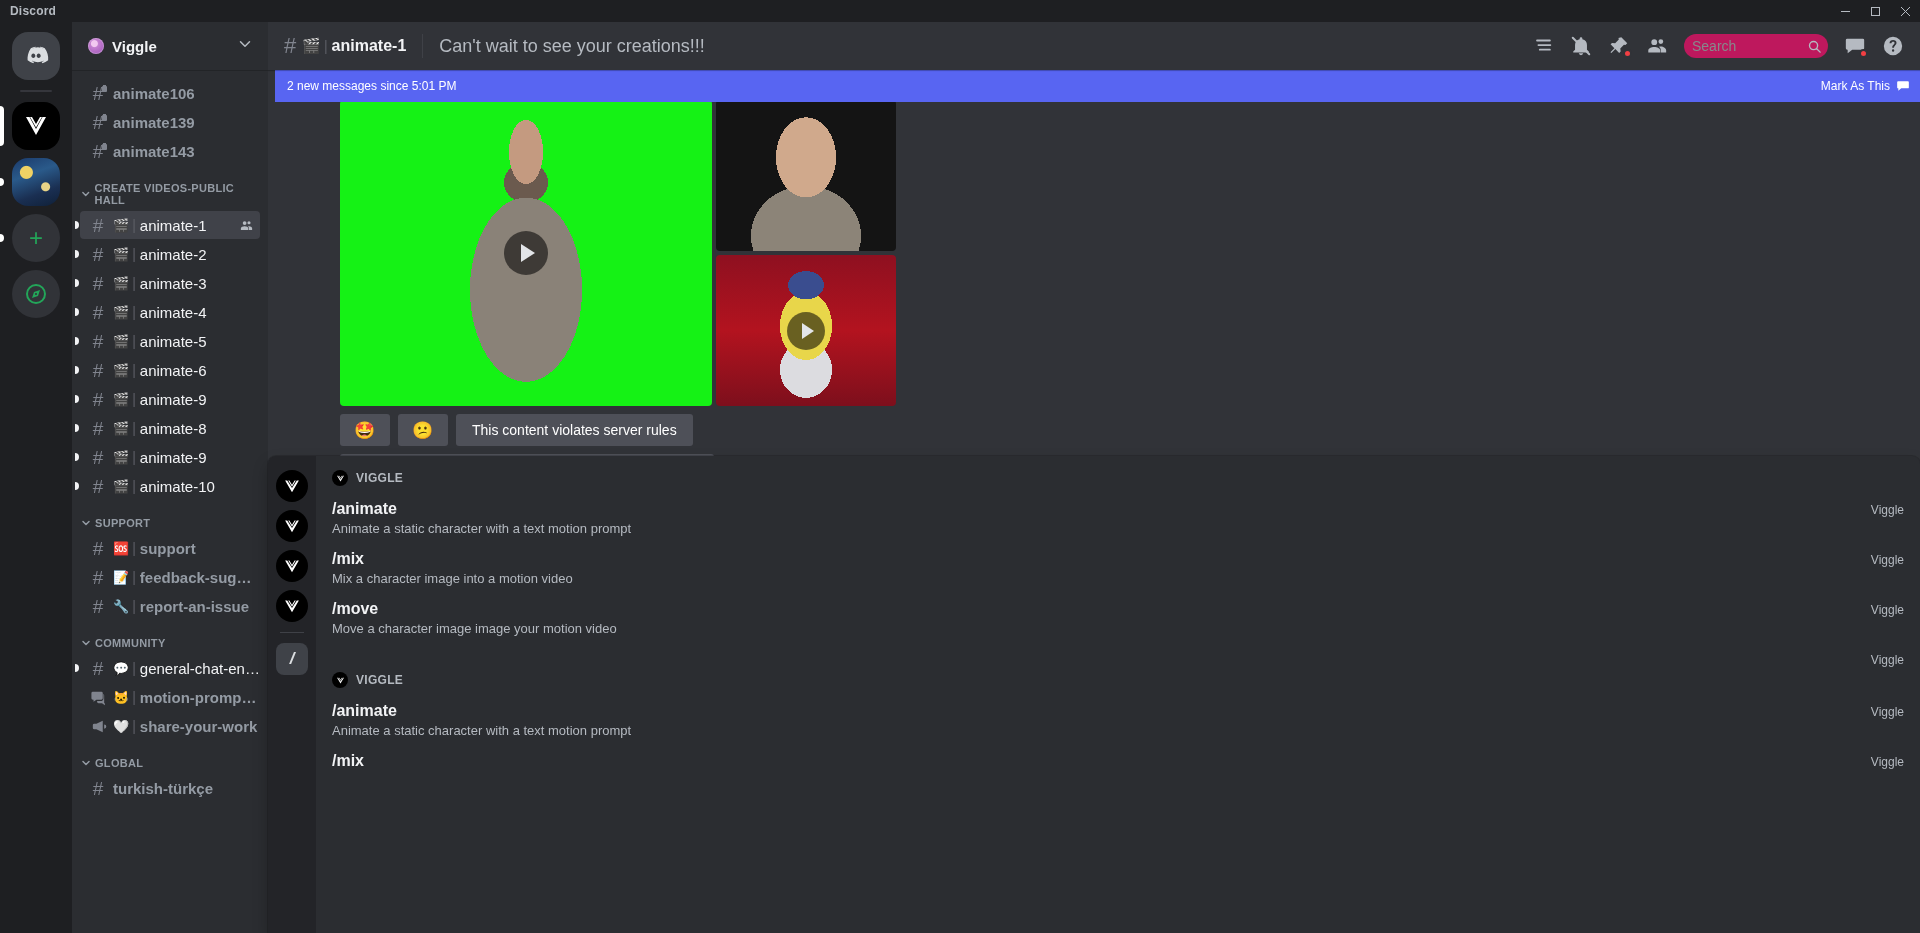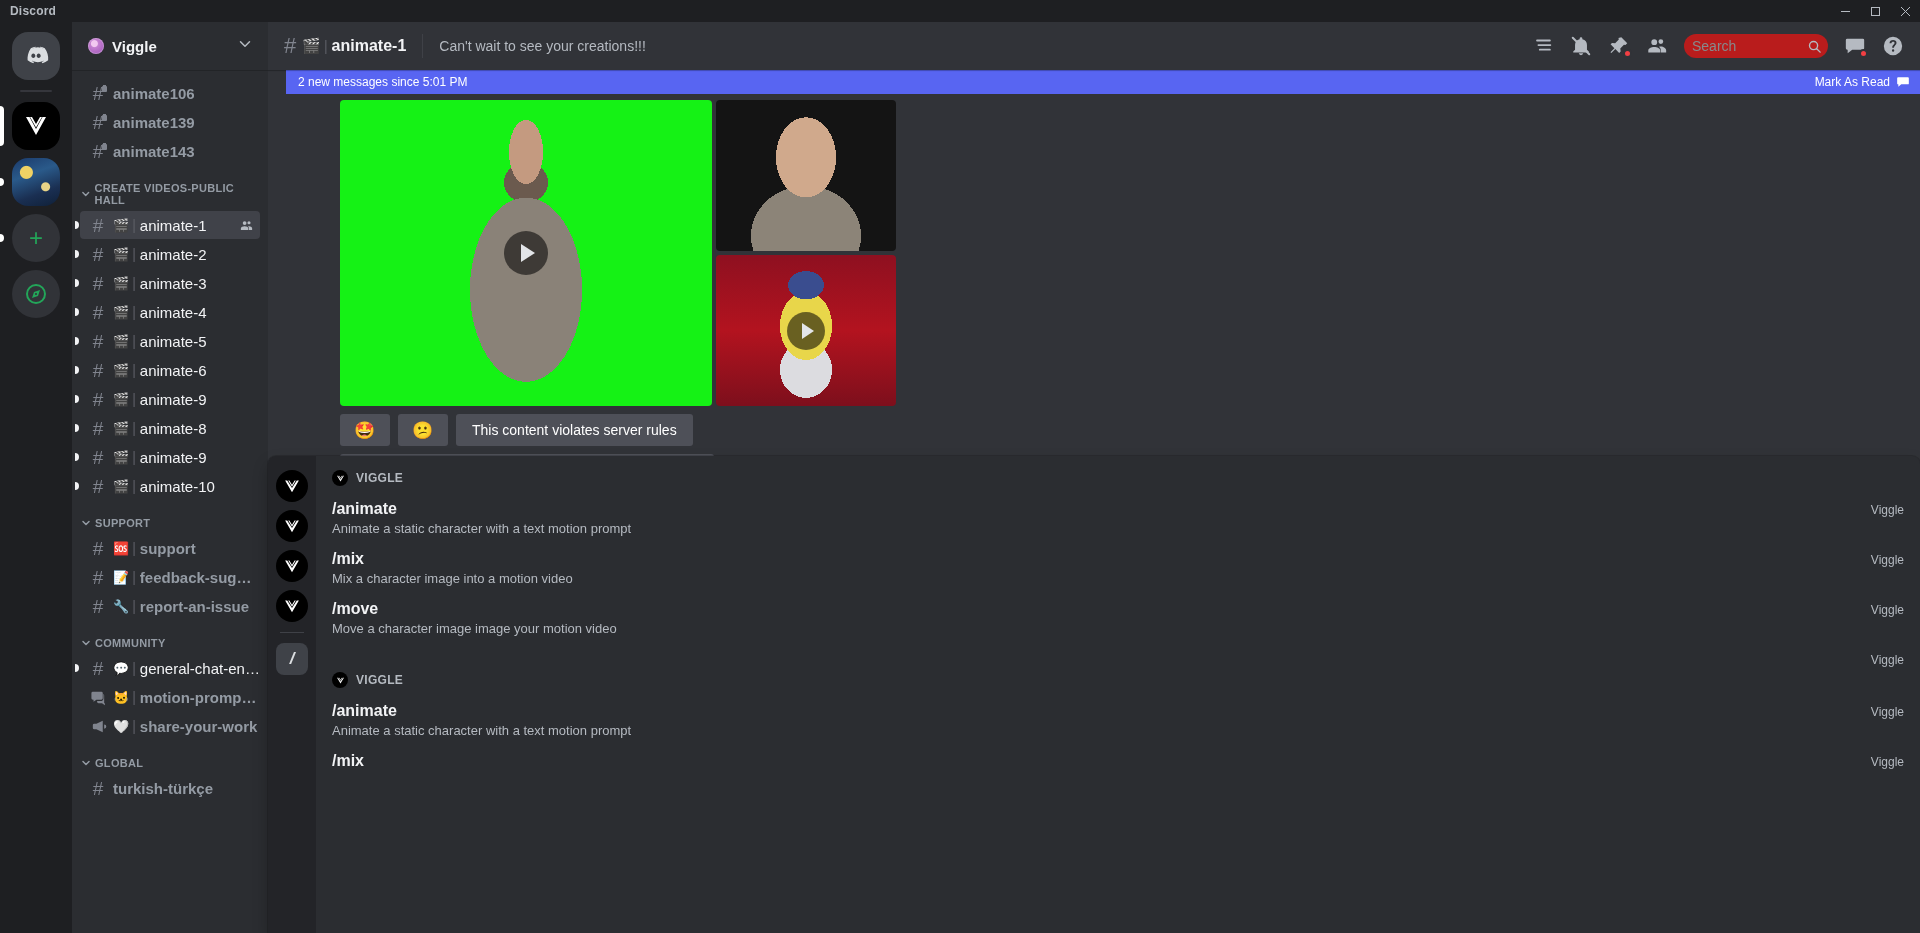--- a/index.html
+++ b/index.html
@@ -120,40 +120,40 @@
   .main { flex: 1; display: flex; flex-direction: column; background: #313338; min-width: 0; position: relative; }
   .chat-header {
     height: 48px; flex: 0 0 48px; display: flex; align-items: center;
     padding: 0 8px 0 16px; box-shadow: 0 1px 0 rgba(0,0,0,.2), 0 1.5px 0 rgba(0,0,0,.05);
     z-index: 20; background: #313338;
   }
   .hdr-hash { font-size: 22px; color: #80848e; margin-right: 6px; }
   .hdr-emoji { font-size: 15px; margin-right: 3px; }
   .hdr-title { font-size: 16px; font-weight: 700; color: #f2f3f5; }
   .hdr-divider { width: 1px; height: 24px; background: #3f4147; margin: 0 16px; }
-  .hdr-topic { font-size: 14px; color: #b5bac1; text-align: right; }
+  .hdr-topic { font-size: 18px; color: #b5bac1; text-align: right; }
   .hdr-icons { margin-left: auto; display: flex; align-items: center; gap: 16px; padding-right: 8px; }
   .icon-btn { color: #b5bac1; cursor: pointer; display: flex; position: relative; }
   .red-dot {
     position: absolute; right: -2px; bottom: -1px; width: 9px; height: 9px;
     border-radius: 50%; background: #f23f43; border: 2px solid #313338;
   }
   .search-box {
-    width: 144px; height: 24px; background: #b91c1c; border-radius: 12px;
+    width: 144px; height: 24px; background: #be185d; border-radius: 12px;
     display: flex; align-items: center; padding: 0 6px 0 8px; cursor: text;
   }
   .search-box input {
     background: transparent; border: none; outline: none; color: #dbdee1;
     font-size: 14px; font-family: inherit; width: 100%;
   }
   .search-box input::placeholder { color: #87898c; }
 
   
   .new-banner {
-    position: absolute; top: 48px; left: 18px; right: 0; height: 24px;
+    position: absolute; top: 48px; left: 7px; right: 0; height: 32px;
     background: #5865f2; display: flex; align-items: center;
     padding: 0 10px 0 12px; font-size: 12px; color: #fff; font-weight: 500; z-index: 15; gap: 44px;
   }
   .new-banner .mark { margin-left: auto; display: flex; align-items: center; gap: 6px; cursor: pointer; font-weight: 500; }
 
   
   .messages { flex: 1; overflow: hidden; position: relative; padding-top: 24px; }
   .msg-block { padding: 0 16px 0 72px; }
   .media-grid { display: flex; gap: 4px; max-width: 560px; padding-top: 6px; }
   .media-left {
@@ -550,21 +550,21 @@
           <svg width="22" height="22" viewBox="0 0 24 24" fill="currentColor">
               <path d="M12 2a10 10 0 1 0 0 20 10 10 0 0 0 0-20Zm.1 16.2a1.3 1.3 0 1 1 0-2.6 1.3 1.3 0 0 1 0 2.6Zm2.2-6.6c-.8.7-1.2 1.1-1.2 2v.3h-2v-.4c0-1.4.6-2.2 1.5-3 .8-.7 1.1-1.1 1.1-1.8 0-.8-.6-1.4-1.6-1.4-1 0-1.7.6-1.8 1.6H8.2c.1-2.1 1.7-3.4 3.9-3.4 2.2 0 3.7 1.2 3.7 3 0 1.2-.5 1.9-1.5 2.7Z"></path>
             </svg>
         </span>
       </div>
     </div>
 
     <div class="new-banner">
       <span>2 new messages since 5:01 PM</span>
       <span class="mark">
-        <span>Mark As Read</span>
+        <span>Mark As This</span>
         <span style="display:flex;">
           <svg width="14" height="14" viewBox="0 0 24 24" fill="currentColor">
               <path d="M3.5 4h17a1.5 1.5 0 0 1 1.5 1.5v9a1.5 1.5 0 0 1-1.5 1.5H9l-5 4v-4H3.5A1.5 1.5 0 0 1 2 14.5v-9A1.5 1.5 0 0 1 3.5 4Z"></path>
             </svg>
         </span>
       </span>
     </div>
 
     <div class="messages">
       <div class="msg-block">

